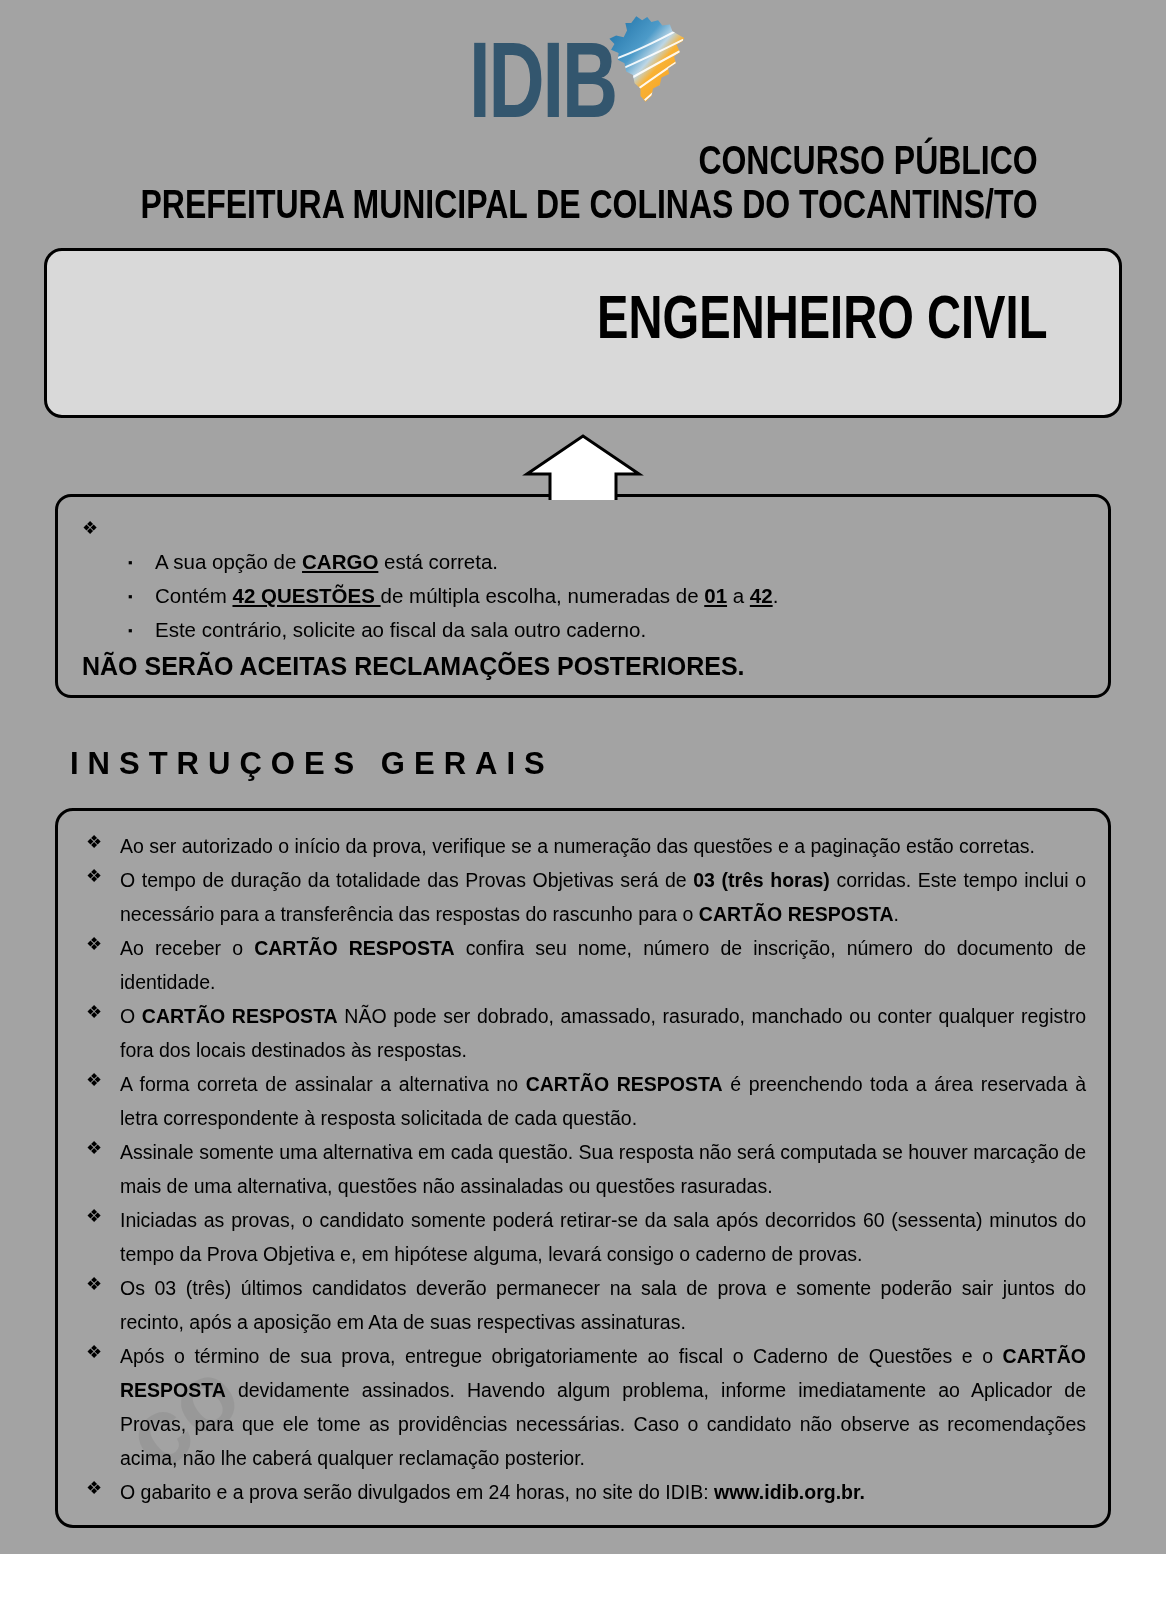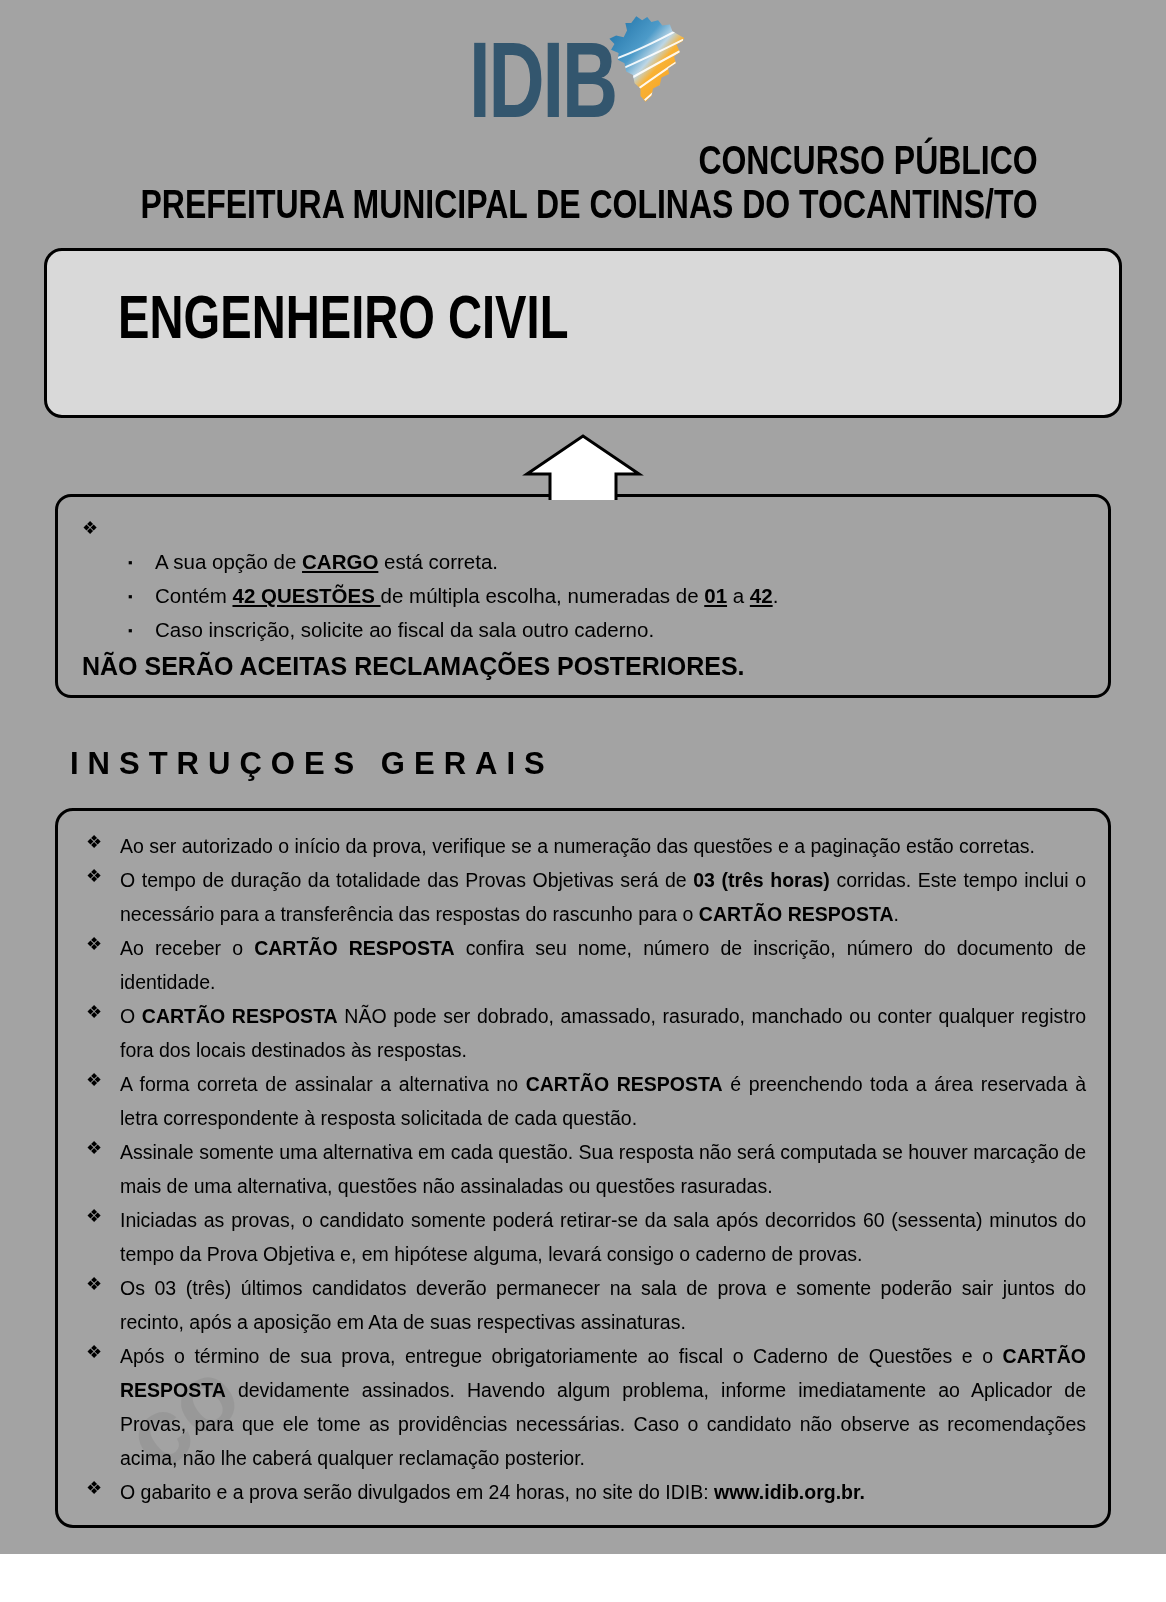--- a/index.html
+++ b/index.html
@@ -10,21 +10,21 @@
   .logo-text{position:absolute;left:6px;top:14px;font-weight:bold;font-size:108px;line-height:1;
              letter-spacing:-3px;color:var(--logo-blue,#33566E);
              transform:scaleX(.72);transform-origin:left top;white-space:nowrap;}
   .logo-map{position:absolute;right:18px;top:0;}
   
   .title{margin-top:8px;text-align:right;font-weight:bold;}
   .title .t-line{font-size:41px;line-height:44px;white-space:nowrap;
                  transform:scaleX(.78);transform-origin:center;letter-spacing:0;}
   
   .cargo-box{margin:22px 44px 0;height:164px;background:#D9D9D9;border:3px solid #000;
-             border-radius:18px;display:flex;align-items:center;justify-content:flex-start;}
+             border-radius:18px;display:flex;align-items:center;justify-content:flex-end;}
   .cargo-text{font-weight:bold;font-size:62px;white-space:nowrap;margin-top:-34px;
               transform:scaleX(.76);transform-origin:center;}
   
   .arrow-wrap{position:relative;z-index:2;display:flex;justify-content:center;
               height:66px;margin-top:16px;margin-bottom:-6px;}
   
   .notice-box{position:relative;z-index:1;margin:0 55px;border:3px solid #000;border-radius:16px;
               padding:15px 22px 12px 24px;font-size:20.5px;line-height:33px;}
   .n-row{display:flex;}
   .n-bullet{flex:none;width:30px;font-size:18px;}
@@ -109,21 +109,21 @@
     <div class="n-row n-sub">
           <span class="n-bullet">▪</span>
           <span class="n-text"><span>A sua opção de </span><b style="text-decoration: underline;">CARGO</b><span> está correta.</span></span>
         </div>
         <div class="n-row n-sub">
           <span class="n-bullet">▪</span>
           <span class="n-text"><span>Contém </span><b style="text-decoration: underline;">42 QUESTÕES </b><span>de múltipla escolha, numeradas de </span><b style="text-decoration: underline;">01</b><span> a </span><b style="text-decoration: underline;">42</b><span>.</span></span>
         </div>
         <div class="n-row n-sub">
           <span class="n-bullet">▪</span>
-          <span class="n-text"><span>Caso inscrição, solicite ao fiscal da sala outro caderno.</span></span>
+          <span class="n-text"><span>Este contrário, solicite ao fiscal da sala outro caderno.</span></span>
         </div>
       </div>
     <div class="n-footer">NÃO SERÃO ACEITAS RECLAMAÇÕES POSTERIORES.</div>
   </div>
 
   <h2 class="section-heading">INSTRUÇOES GERAIS</h2>
 
   <div class="instructions-box">
     <div>
 

